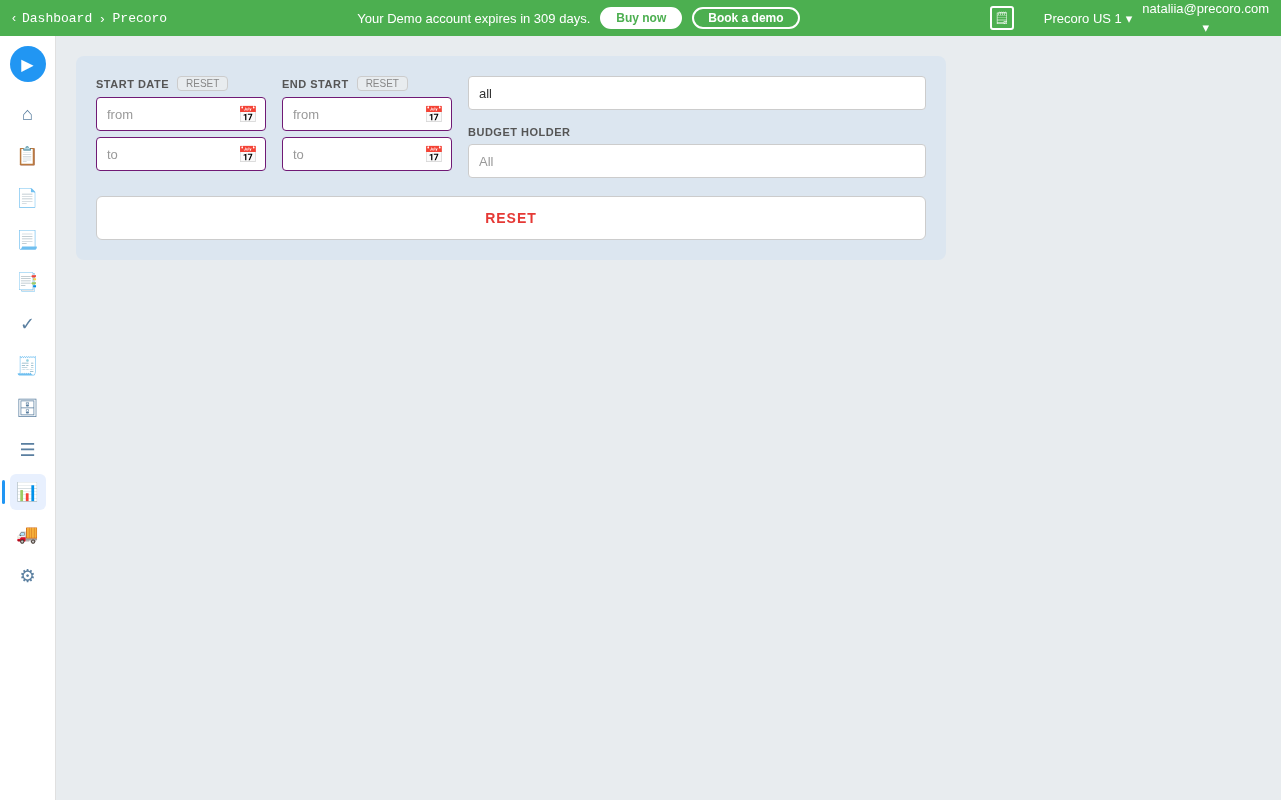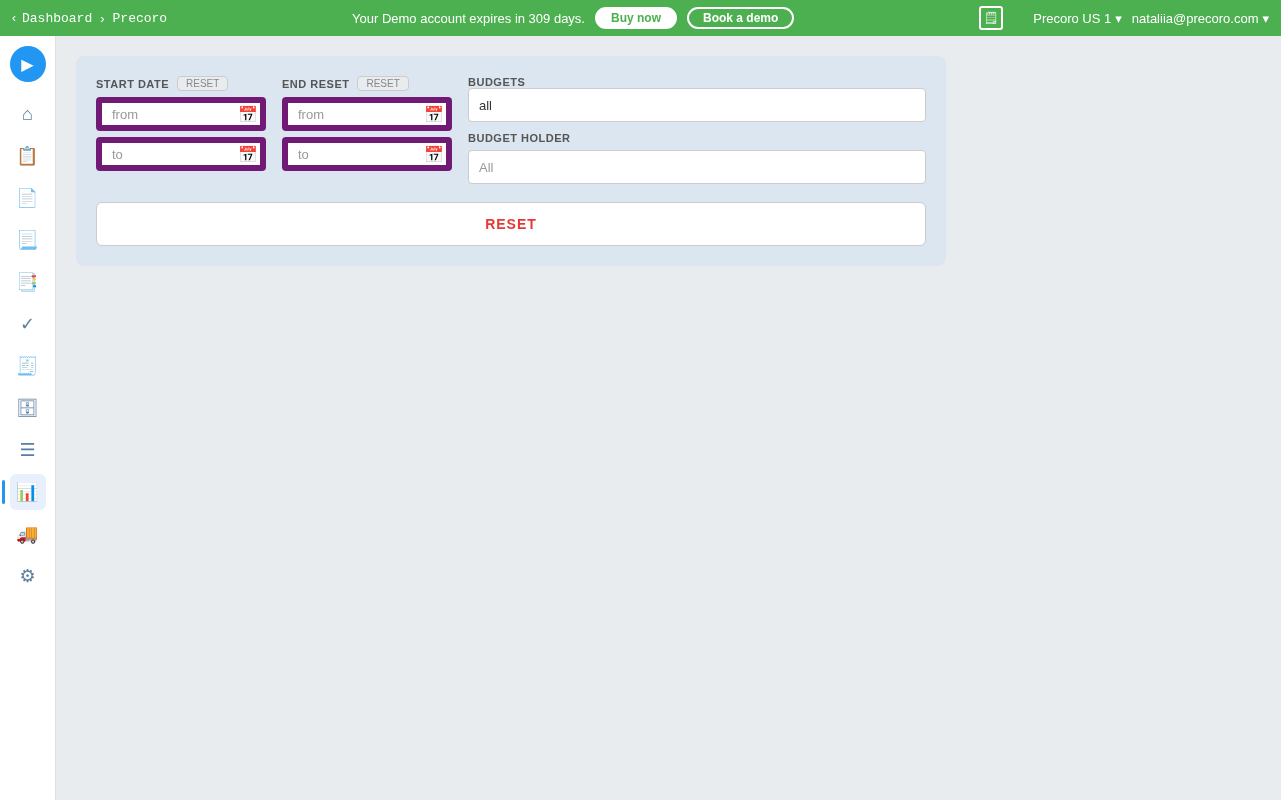--- a/index.html
+++ b/index.html
@@ -82,20 +82,21 @@
       font-size: 13px;
       cursor: pointer;
       margin-left: 20px;
     }
     .topbar-right .user-email {
       display: flex;
       align-items: center;
       gap: 4px;
       font-size: 13px;
       cursor: pointer;
+      flex-direction: column;
     }
 
     
     .sidebar {
       position: fixed;
       top: 36px;
       left: 0;
       width: 56px;
       bottom: 0;
       background: white;
@@ -197,21 +198,21 @@
       font-weight: normal;
     }
 
     .date-input-wrapper {
       position: relative;
       width: 170px;
     }
     .date-input {
       width: 100%;
       height: 34px;
-      border: 6px solid #701a75;
+      border: 1px solid #701a75;
       border-radius: 4px;
       background: white;
       padding: 0 32px 0 10px;
       font-size: 13px;
       color: #999;
       outline: none;
     }
     .date-input::placeholder { color: #999; }
     .calendar-icon {
       position: absolute;
@@ -238,21 +239,21 @@
       font-size: 13px;
       color: #333;
       outline: none;
     }
 
     .budget-holder-label {
       font-size: 11px;
       font-weight: bold;
       color: #555;
       letter-spacing: 0.5px;
-      margin-top: 10px;
+      margin-top: 16px;
       margin-bottom: 6px;
     }
 
     .budget-holder-select {
       width: 100%;
       height: 34px;
       border: 1px solid #ccc;
       border-radius: 4px;
       background: white;
       padding: 0 10px;
@@ -383,37 +384,34 @@
           <span class="calendar-icon">📅</span>
         </div>
         <div class="date-input-wrapper">
           <input class="date-input" type="text" placeholder="to" style="">
           <span class="calendar-icon">📅</span>
         </div>
       </div>
 
       <div class="filter-group">
         <div class="filter-label">
-          <span>END RESET</span>
+          <span>END START</span>
           <button class="reset-link">RESET</button>
         </div>
         <div class="date-input-wrapper">
           <input class="date-input" type="text" placeholder="from" style="">
           <span class="calendar-icon">📅</span>
         </div>
         <div class="date-input-wrapper">
           <input class="date-input" type="text" placeholder="to" style="">
           <span class="calendar-icon">📅</span>
         </div>
       </div>
 
       <div class="budgets-section">
-        <div class="filter-label">
-          <span>BUDGETS</span>
-        </div>
         <input class="budget-input" type="text" value="all" style="">
         <div class="budget-holder-label">BUDGET HOLDER</div>
         <select class="budget-holder-select">
           <option value="">All</option>
         </select>
       </div>
     </div>
 
     <div class="actions-row">
       <button class="reset-btn">RESET</button>

